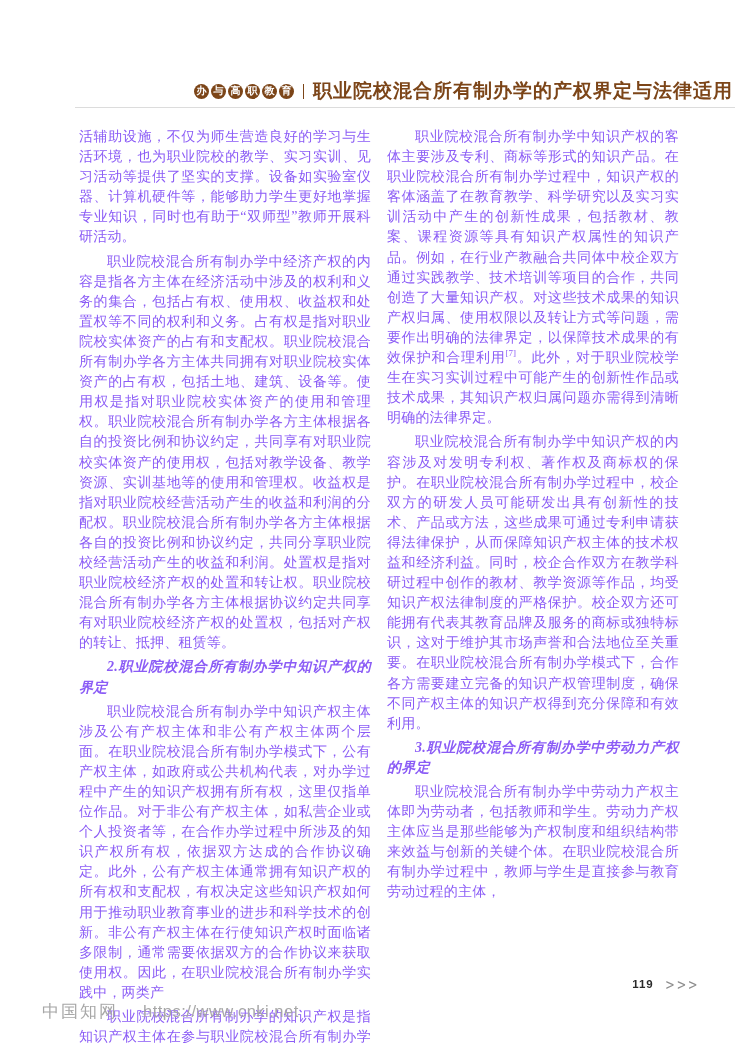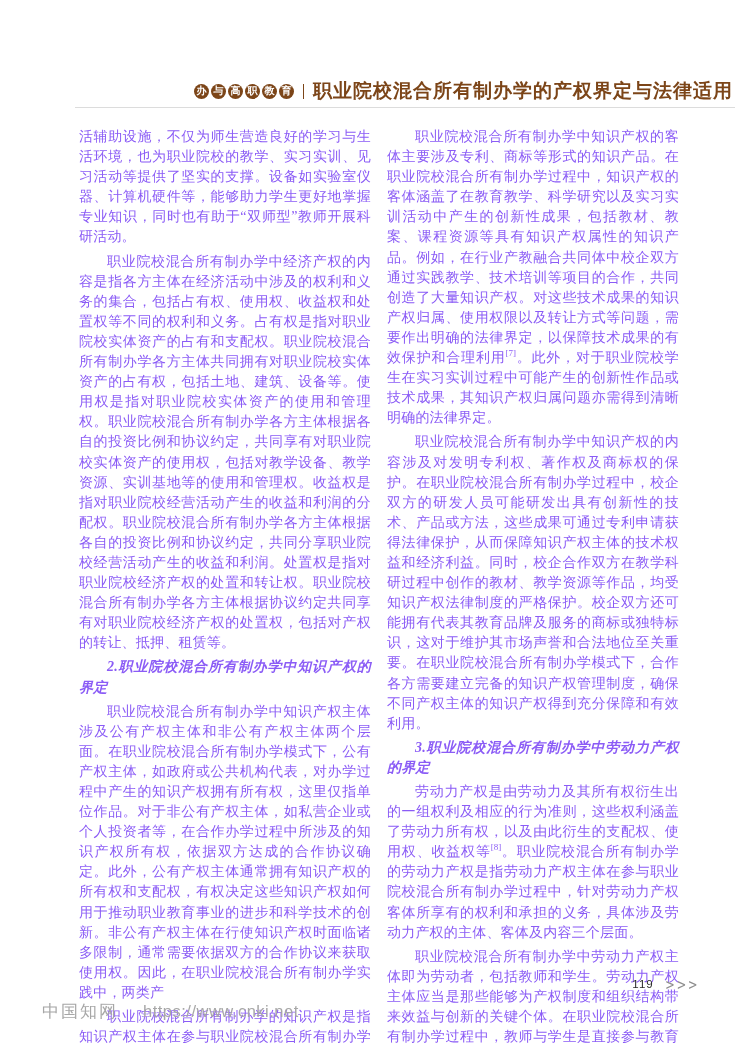--- a/index.html
+++ b/index.html
@@ -60,21 +60,21 @@
   .para.indent{ text-indent:2em; }
   .para.subheading{ font-style:italic;font-weight:bold; }
   .para sup{ font-size:9px; line-height:0; letter-spacing:0; }
   
   .pageno-row{
     position:absolute; top:976px; right:50px;
     display:flex; align-items:center; gap:12px;
   }
   .page-number{
     font-family:"Liberation Sans", sans-serif;
-    font-size:11.5px; font-weight:normal; color:#2a2a2a;
+    font-size:11.5px; font-weight:bold; color:#2a2a2a;
     letter-spacing:1px;
   }
   .chevrons{
     font-family:"DejaVu Sans Mono", monospace;
     font-size:14px; color:#8f8f8f;
     letter-spacing:3px;
     transform:scaleY(1.15);
   }
   
   .watermark{
@@ -116,21 +116,20 @@
         <p class="para">活辅助设施，不仅为师生营造良好的学习与生活环境，也为职业院校的教学、实习实训、见习活动等提供了坚实的支撑。设备如实验室仪器、计算机硬件等，能够助力学生更好地掌握专业知识，同时也有助于“双师型”教师开展科研活动。</p>
         <p class="para indent">职业院校混合所有制办学中经济产权的内容是指各方主体在经济活动中涉及的权利和义务的集合，包括占有权、使用权、收益权和处置权等不同的权利和义务。占有权是指对职业院校实体资产的占有和支配权。职业院校混合所有制办学各方主体共同拥有对职业院校实体资产的占有权，包括土地、建筑、设备等。使用权是指对职业院校实体资产的使用和管理权。职业院校混合所有制办学各方主体根据各自的投资比例和协议约定，共同享有对职业院校实体资产的使用权，包括对教学设备、教学资源、实训基地等的使用和管理权。收益权是指对职业院校经营活动产生的收益和利润的分配权。职业院校混合所有制办学各方主体根据各自的投资比例和协议约定，共同分享职业院校经营活动产生的收益和利润。处置权是指对职业院校经济产权的处置和转让权。职业院校混合所有制办学各方主体根据协议约定共同享有对职业院校经济产权的处置权，包括对产权的转让、抵押、租赁等。</p>
         <p class="para indent subheading">2.职业院校混合所有制办学中知识产权的界定</p>
         <p class="para indent">职业院校混合所有制办学中知识产权主体涉及公有产权主体和非公有产权主体两个层面。在职业院校混合所有制办学模式下，公有产权主体，如政府或公共机构代表，对办学过程中产生的知识产权拥有所有权，这里仅指单位作品。对于非公有产权主体，如私营企业或个人投资者等，在合作办学过程中所涉及的知识产权所有权，依据双方达成的合作协议确定。此外，公有产权主体通常拥有知识产权的所有权和支配权，有权决定这些知识产权如何用于推动职业教育事业的进步和科学技术的创新。非公有产权主体在行使知识产权时面临诸多限制，通常需要依据双方的合作协议来获取使用权。因此，在职业院校混合所有制办学实践中，两类产</p>
         <p class="para indent">职业院校混合所有制办学的知识产权是指知识产权主体在参与职业院校混合所有制办学过程中，针对知识产权客体所享有的权利和承担的义务，主要涉及知识产权的主体、客体及内容三个层面。</p>
       </section>
     <section class="col">
         <p class="para indent">职业院校混合所有制办学中知识产权的客体主要涉及专利、商标等形式的知识产品。在职业院校混合所有制办学过程中，知识产权的客体涵盖了在教育教学、科学研究以及实习实训活动中产生的创新性成果，包括教材、教案、课程资源等具有知识产权属性的知识产品。例如，在行业产教融合共同体中校企双方通过实践教学、技术培训等项目的合作，共同创造了大量知识产权。对这些技术成果的知识产权归属、使用权限以及转让方式等问题，需要作出明确的法律界定，以保障技术成果的有效保护和合理利用<sup>[7]</sup>。此外，对于职业院校学生在实习实训过程中可能产生的创新性作品或技术成果，其知识产权归属问题亦需得到清晰明确的法律界定。</p>
         <p class="para indent">职业院校混合所有制办学中知识产权的内容涉及对发明专利权、著作权及商标权的保护。在职业院校混合所有制办学过程中，校企双方的研发人员可能研发出具有创新性的技术、产品或方法，这些成果可通过专利申请获得法律保护，从而保障知识产权主体的技术权益和经济利益。同时，校企合作双方在教学科研过程中创作的教材、教学资源等作品，均受知识产权法律制度的严格保护。校企双方还可能拥有代表其教育品牌及服务的商标或独特标识，这对于维护其市场声誉和合法地位至关重要。在职业院校混合所有制办学模式下，合作各方需要建立完备的知识产权管理制度，确保不同产权主体的知识产权得到充分保障和有效利用。</p>
         <p class="para indent subheading">3.职业院校混合所有制办学中劳动力产权的界定</p>
-        <p class="para indent">劳动力产权是由劳动力及其所有权衍生出的一组权利及相应的行为准则，这些权利涵盖了劳动力所有权，以及由此衍生的支配权、使用权、收益权等<sup>[8]</sup>。职业院校混合所有制办学的劳动力产权是指劳动力产权主体在参与职业院校混合所有制办学过程中，针对劳动力产权客体所享有的权利和承担的义务，具体涉及劳动力产权的主体、客体及内容三个层面。</p>
         <p class="para indent">职业院校混合所有制办学中劳动力产权主体即为劳动者，包括教师和学生。劳动力产权主体应当是那些能够为产权制度和组织结构带来效益与创新的关键个体。在职业院校混合所有制办学过程中，教师与学生是直接参与教育劳动过程的主体，</p>
       </section>
   </main>
 
   <div class="pageno-row">
     <span class="page-number">119</span>
     <span class="chevrons">&gt;&gt;&gt;</span>
   </div>
 
   <footer class="watermark">

